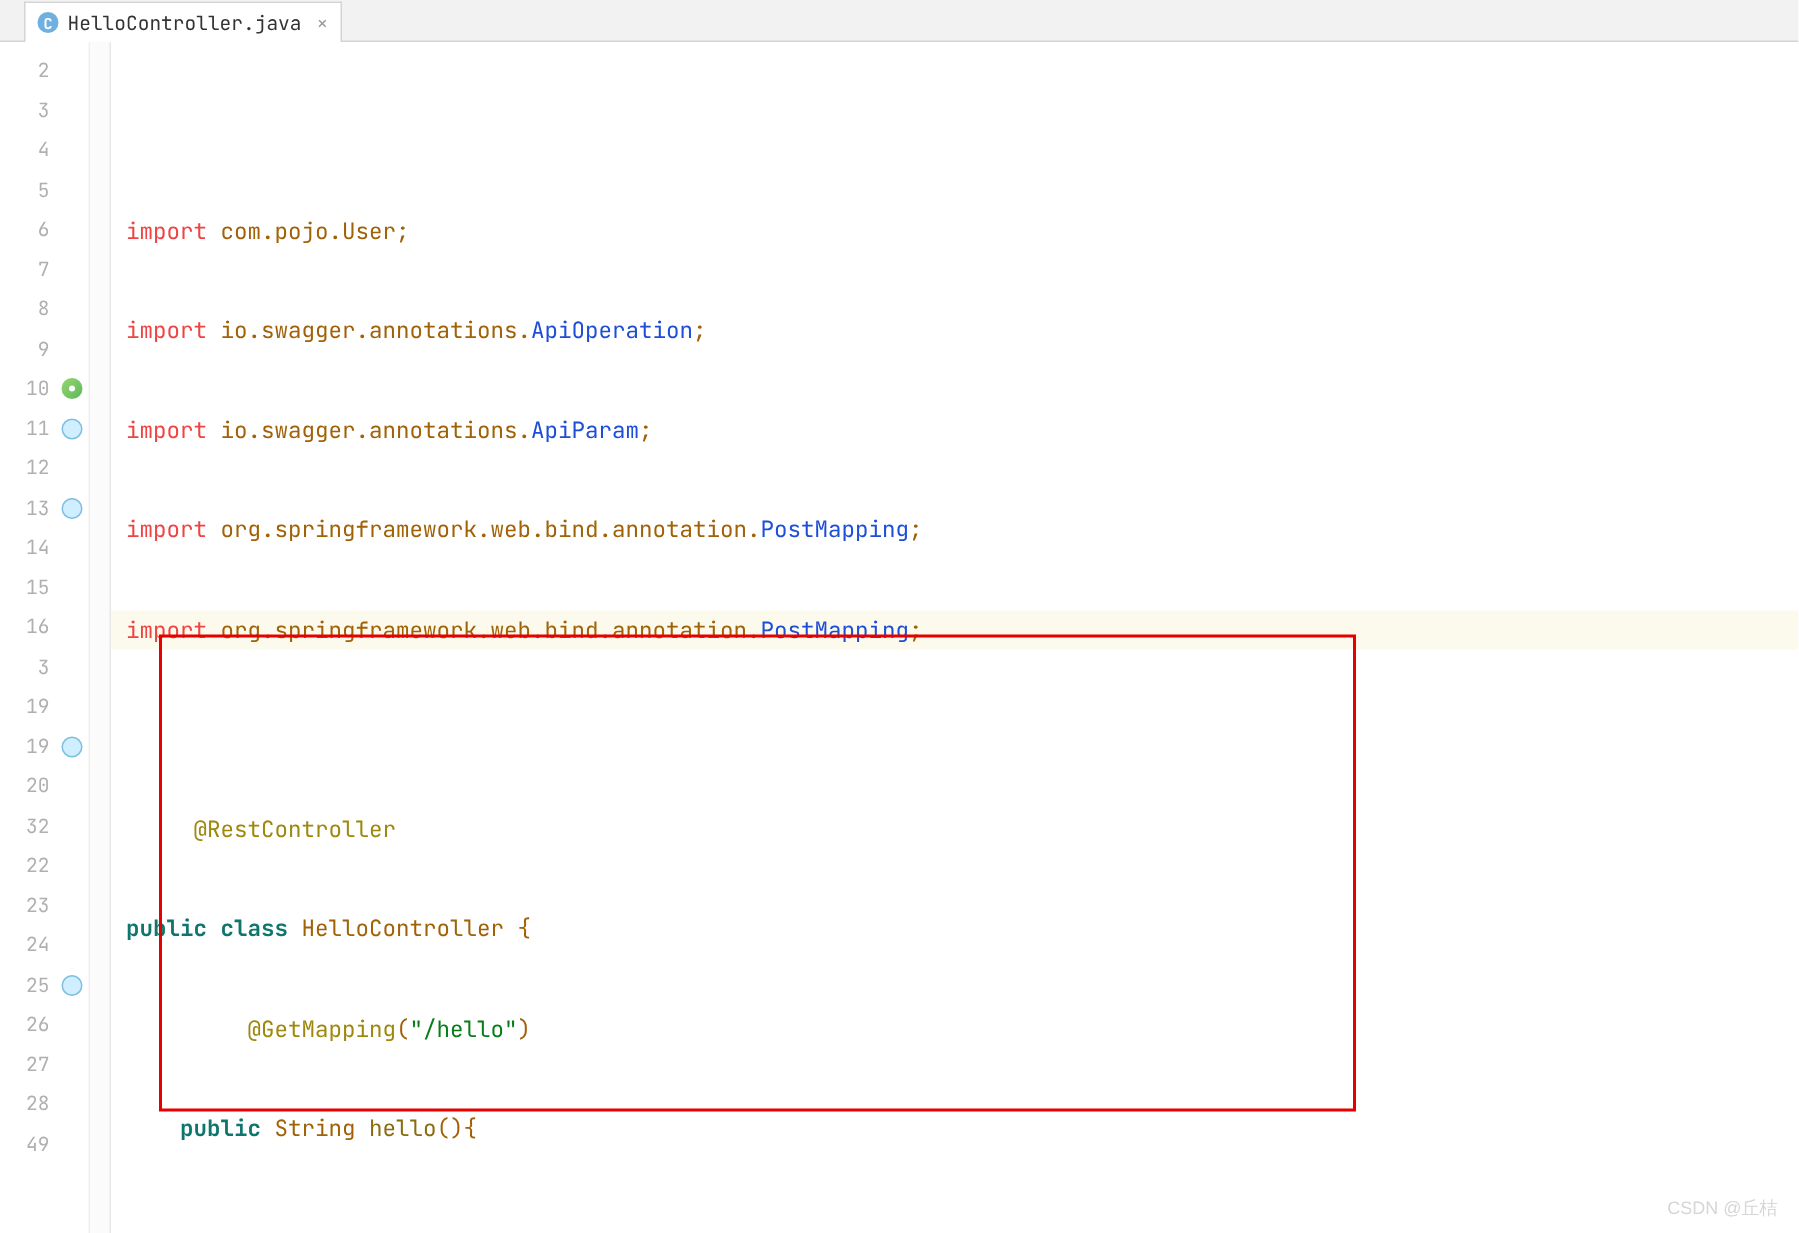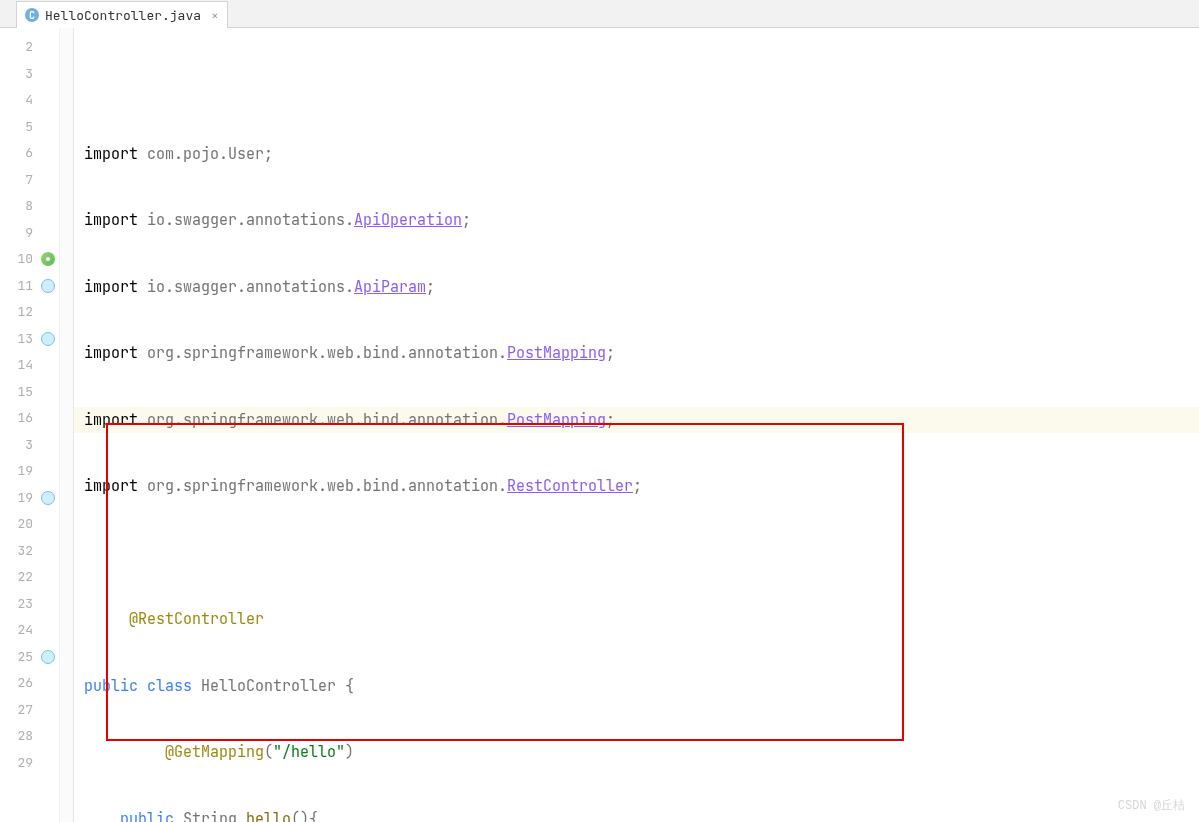--- a/index.html
+++ b/index.html
@@ -101,39 +101,39 @@
     padding-top: 6px;
     position: relative;
     white-space: pre;
   }
   .code .line {
     height: 26.5px;
     line-height: 26.5px;
     padding-left: 10px;
   }
   .line.hl { background: #fcfaed; }
-  .kw { color: #3b82f6; }
-  .kwi { color: #000000; }
+  .kw { color: #0f766e; font-weight: bold; }
+  .kwi { color: #ef4444; }
   .ann { color: #9e880d; padding-left: 45px; }
-  .annref { color: #8b5cf6; text-decoration: underline; }
+  .annref { color: #1d4ed8; }
   .str { color: #067d17; }
   .mth { color: #8a6b0e; }
-  .plain { color: #737373; text-align: center; }
+  .plain { color: #a16207; text-align: center; }
   .red-box {
     position: absolute;
     border: 2px solid #e60000;
     pointer-events: none;
   }
   .watermark {
     position: absolute;
     right: 14px;
     bottom: 8px;
     font-size: 12px;
     color: #d6d6d6;
-    font-family: Liberation Mono, monospace;
+    font-family: Liberation Sans, sans-serif;
   }
 </style>
 </head>
 <body>
 
 <div class="tab-bar">
   <div class="tab">
     <span class="file-icon">C</span>
     <span>HelloController.java</span>
     <span class="close">×</span>
@@ -162,31 +162,30 @@
       <div class="ln">19<span class="gicon method"></span></div>
       <div class="ln">20</div>
       <div class="ln">32</div>
       <div class="ln">22</div>
       <div class="ln">23</div>
       <div class="ln">24</div>
       <div class="ln">25<span class="gicon method"></span></div>
       <div class="ln">26</div>
       <div class="ln">27</div>
       <div class="ln">28</div>
-      <div class="ln">29</div>
+      <div class="ln">49</div>
     </div>
   <div class="gutter-extra"></div>
   <div class="code">
     <div class="line"><span></span></div>
     <div class="line"><span class="kwi">import</span><span class="plain"> com.pojo.User;</span></div>
     <div class="line"><span class="kwi">import</span><span class="plain"> io.swagger.annotations.</span><span class="annref">ApiOperation</span><span class="plain">;</span></div>
     <div class="line"><span class="kwi">import</span><span class="plain"> io.swagger.annotations.</span><span class="annref">ApiParam</span><span class="plain">;</span></div>
     <div class="line"><span class="kwi">import</span><span class="plain"> org.springframework.web.bind.annotation.</span><span class="annref">PostMapping</span><span class="plain">;</span></div>
     <div class="line hl"><span class="kwi">import</span><span class="plain"> org.springframework.web.bind.annotation.</span><span class="annref">PostMapping</span><span class="plain">;</span></div>
-    <div class="line"><span class="kwi">import</span><span class="plain"> org.springframework.web.bind.annotation.</span><span class="annref">RestController</span><span class="plain">;</span></div>
     <div class="line"></div>
     <div class="line"><span class="ann">@RestController</span></div>
     <div class="line"><span class="kw">public class</span><span class="plain"> HelloController {</span></div>
     <div class="line">    <span class="ann">@GetMapping</span><span class="plain">(</span><span class="str">"/hello"</span><span class="plain">)</span></div>
     <div class="line">    <span class="kw">public</span><span class="plain"> String </span><span class="mth">hello</span><span class="plain">(){</span></div>
     
     
     
     
     

